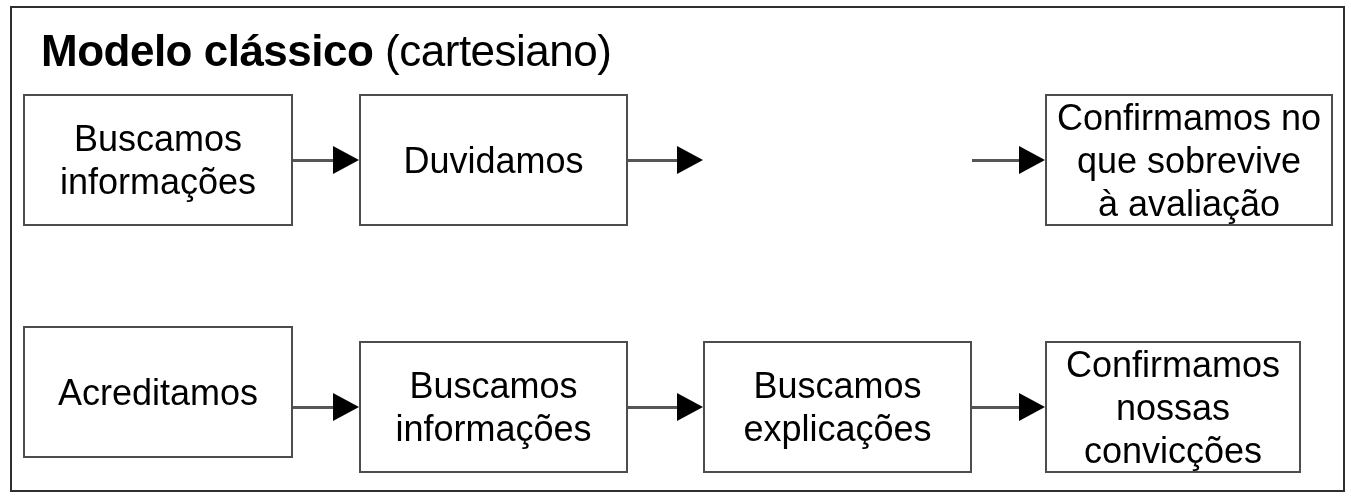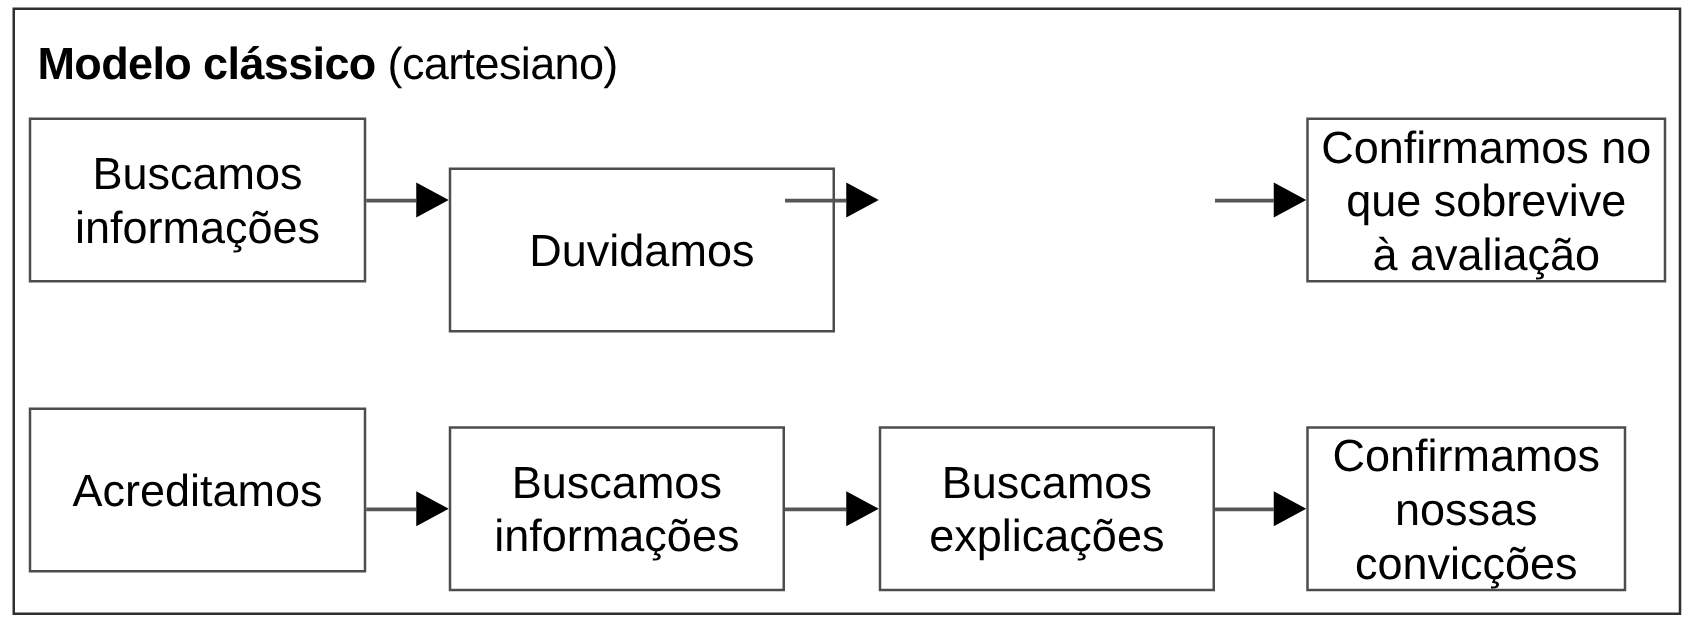--- a/index.html
+++ b/index.html
@@ -21,22 +21,22 @@
     left: 10px;
     top: 6px;
     width: 1335px;
     height: 486px;
     border: 2px solid #2f2f2f;
     box-sizing: border-box;
     background: #ffffff;
   }
   .dtitle {
     position: absolute;
-    left: 30px;
-    font-size: 36px;
+    left: 41px;
+    font-size: 44px;
     line-height: 58px;
     letter-spacing: -0.5px;
     white-space: nowrap;
     color: #000000;
   }
   .dtitle .tbold {
     font-weight: 700;
   }
   .fbox {
     position: absolute;
@@ -80,21 +80,21 @@
   <div class="frame"></div>
 
   <div class="dtitle" style="top:22px;"><span class="tbold">Modelo clássico</span><span> (cartesiano)</span></div>
 
   <div class="fbox" style="left:23px;  top:94px; width:270px;">Buscamos
 informações</div>
   <div class="arrow" style="left:293px; top:146px; width:66px;">
     <div class="shaft"></div>
     <div class="head"></div>
   </div>
-  <div class="fbox" style="left:359px; top:94px; width:309px;margin-top:40px;">Duvidamos</div>
+  <div class="fbox" style="left:359px; top:94px; width:269px;">Duvidamos</div>
   <div class="arrow" style="left:628px; top:146px; width:75px;">
     <div class="shaft"></div>
     <div class="head"></div>
   </div>
   <div class="arrow" style="left:972px; top:146px; width:73px;">
     <div class="shaft"></div>
     <div class="head"></div>
   </div>
   <div class="fbox" style="left:1045px; top:94px; width:288px;">Confirmamos no
 que sobrevive

